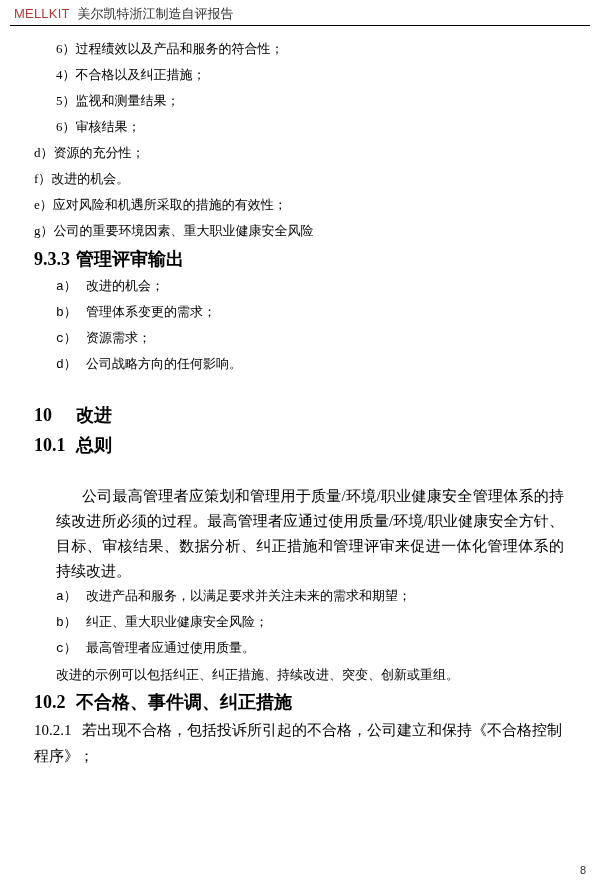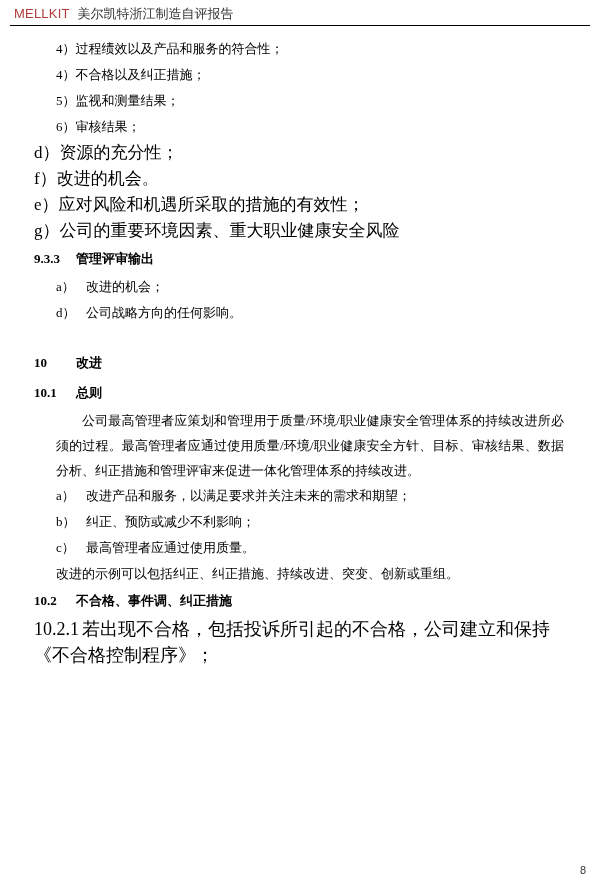--- a/index.html
+++ b/index.html
@@ -47,65 +47,67 @@
     font-size: 13px;
     color: #333333;
     display: inline;
     margin-left: 4px;
   }
   .content {
     padding: 10px 34px 0 34px;
     box-sizing: border-box;
   }
   .line {
-    font-size: 17px;
+    font-size: 13px;
     line-height: 26px;
     white-space: pre-wrap;
   }
   .para {
-    font-size: 13px;
+    font-size: 15px;
     line-height: 25px;
     text-align: justify;
     text-indent: 26px;
     padding-left: 22px;
     padding-right: 2px;
+    margin-top: 24px;
   }
   .para-noindent {
     font-size: 13px;
     line-height: 25px;
     text-align: justify;
     padding-left: 22px;
     padding-right: 2px;
   }
   .heading {
-    font-size: 13px;
+    font-size: 18px;
     font-weight: bold;
     line-height: 30px;
   }
   .heading .num {
     display: inline-block;
     min-width: 42px;
   }
   .spacer-md { height: 22px; }
   .numbered {
     font-size: 13px;
     line-height: 26px;
     padding-left: 22px;
   }
   .sub-line {
     font-size: 13px;
     line-height: 26px;
     padding-left: 22px;
+    font-family: Liberation Mono, monospace;
   }
   .sub-line .lbl {
     display: inline-block;
     min-width: 30px;
   }
   .num-line {
-    font-size: 18px;
+    font-size: 15px;
     line-height: 26px;
     padding-left: 0px;
   }
   .num-line .lbl {
     display: inline-block;
     min-width: 48px;
   }
   .footer {
     position: absolute;
     right: 14px;
@@ -121,60 +123,66 @@
 <div class="page">
 
   <div class="header">
     <span class="brand">MELLKIT</span>
     <span class="header-title">美尔凯特浙江制造自评报告</span>
     <div class="header-line"></div>
   </div>
 
   <div class="content">
 
-    <div class="numbered">4）过程绩效以及产品和服务的符合性；</div>
+    <div class="numbered">6）过程绩效以及产品和服务的符合性；</div>
     <div class="numbered">4）不合格以及纠正措施；</div>
     <div class="numbered">5）监视和测量结果；</div>
     <div class="numbered">6）审核结果；</div>
 
     <div class="line">d）资源的充分性；</div>
     <div class="line">f）改进的机会。</div>
     <div class="line">e）应对风险和机遇所采取的措施的有效性；</div>
     <div class="line">g）公司的重要环境因素、重大职业健康安全风险</div>
 
     <div class="heading">
       <span class="num">9.3.3</span><span>管理评审输出</span>
     </div>
 
 
     <div class="sub-line">
       <span class="lbl">a）</span><span>改进的机会；</span>
     </div>
     <div class="sub-line">
+      <span class="lbl">b）</span><span>管理体系变更的需求；</span>
+    </div>
+    <div class="sub-line">
+      <span class="lbl">c）</span><span>资源需求；</span>
+    </div>
+    <div class="sub-line">
       <span class="lbl">d）</span><span>公司战略方向的任何影响。</span>
     </div>
 
 
     <div class="spacer-md"></div>
 
     <div class="heading">
       <span class="num">10</span><span>改进</span>
     </div>
 
     <div class="heading">
       <span class="num">10.1</span><span>总则</span>
     </div>
 
     <div class="para">公司最高管理者应策划和管理用于质量/环境/职业健康安全管理体系的持续改进所必须的过程。最高管理者应通过使用质量/环境/职业健康安全方针、目标、审核结果、数据分析、纠正措施和管理评审来促进一体化管理体系的持续改进。</div>
 
     <div class="sub-line">
       <span class="lbl">a）</span><span>改进产品和服务，以满足要求并关注未来的需求和期望；</span>
     </div>
     <div class="sub-line">
-      <span class="lbl">b）</span><span>纠正、预防或减少不利影响；</span>
+      <span class="lbl">b）</span><span>纠正、重大职业健康安全风险；</span>
     </div>
     <div class="sub-line">
       <span class="lbl">c）</span><span>最高管理者应通过使用质量。</span>
     </div>
 
     <div class="para-noindent">改进的示例可以包括纠正、纠正措施、持续改进、突变、创新或重组。</div>
 
     <div class="heading">
       <span class="num">10.2</span><span>不合格、事件调、纠正措施</span>
     </div>

